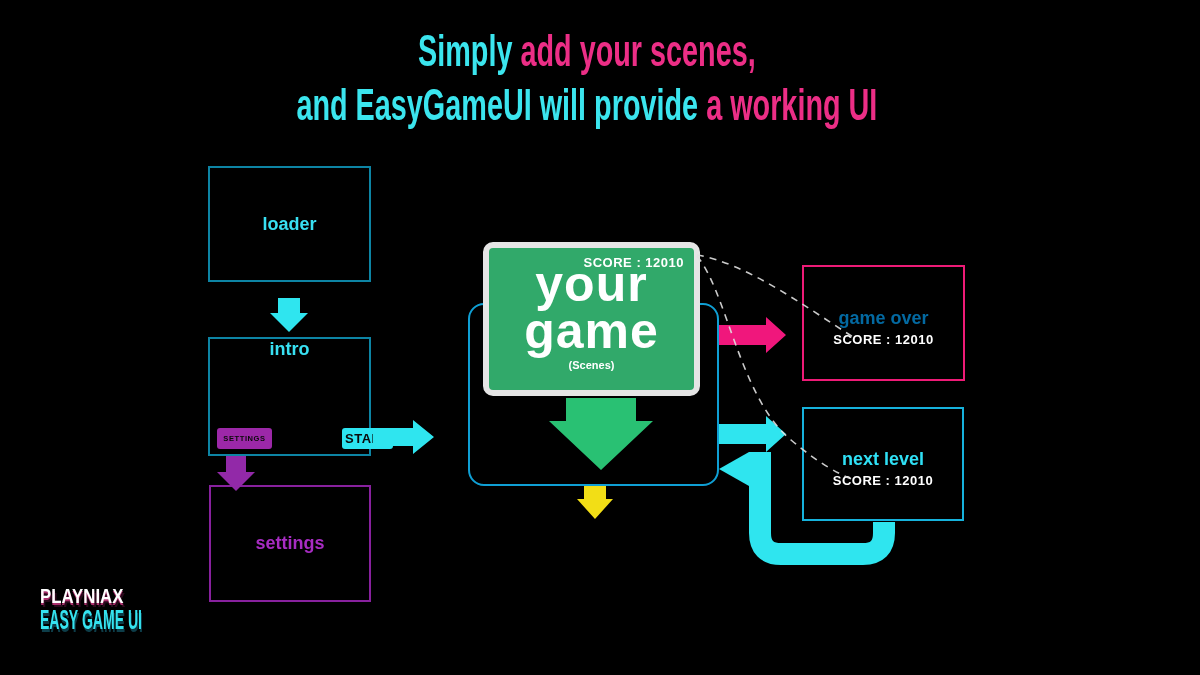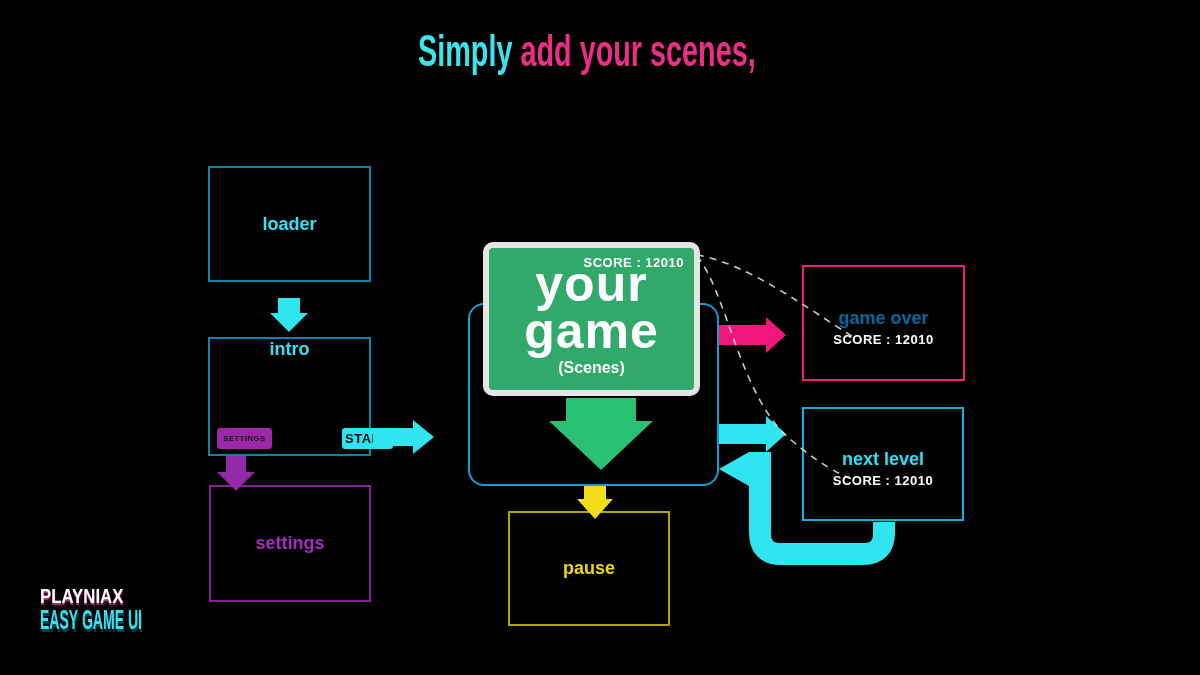--- a/index.html
+++ b/index.html
@@ -36,40 +36,41 @@
        font-size:13px;letter-spacing:0.5px;margin-left:32px;}
   
   #container-frame{position:absolute;left:468px;top:303px;width:251px;height:183px;
        box-sizing:border-box;border:2px solid #0f9fd4;border-radius:16px;}
   #game-box{position:absolute;left:483px;top:242px;width:217px;height:154px;
        box-sizing:border-box;background:#31a96a;border:6px solid #e5e5e5;border-radius:10px;
        display:flex;flex-direction:column;align-items:center;justify-content:flex-start;
        padding-top:13px;}
   #game-title{color:#ffffff;font-weight:bold;font-size:50px;line-height:47px;
        letter-spacing:1px;text-align:center;white-space:pre-line;}
-  #game-subtitle{color:#ffffff;font-weight:bold;font-size:16px;margin-top:4px;}
+  #game-subtitle{color:#ffffff;font-weight:bold;font-size:11px;margin-top:4px;}
   #game-score{position:absolute;top:7px;right:10px;margin:0;}
   
   #logo{position:absolute;left:40px;top:586px;}
   #logo-company{display:block;font-size:20px;font-weight:bold;line-height:20px;
        white-space:nowrap;transform:scaleX(0.84);transform-origin:left center;
        color:#ffffff;text-shadow:0 2px 0 rgba(222,62,140,0.75),2px 4px 0 #2a0a1c;}
   #logo-product{display:block;margin-top:2px;font-size:27px;font-weight:bold;line-height:24px;
        white-space:nowrap;transform:scaleX(0.52);transform-origin:left center;
        color:#35e3f0;text-shadow:2px 3px 0 #0d3d49;}
   
   #overlay{position:absolute;left:0;top:0;width:1200px;height:675px;pointer-events:none;}
 </style>
 </head>
 <body>
 
 <div id="stage">
 
   <div class="title">
     <span class="title-line"><span><span class="t-cyan">Simply </span><span class="t-pink">add your scenes,</span></span></span>
+    <span class="title-line"><span><span class="t-cyan">and EasyGameUI will provide </span><span class="t-pink">a working UI</span></span></span>
   </div>
 
   <div class="box cy-border" style="left:208px;top:166px;width:163px;height:116px;">
     <span class="lbl lbl-cyan">loader</span>
   </div>
 
   <div class="box cy-border" style="left:208px;top:337px;width:163px;height:119px;justify-content:flex-start;">
     <span class="lbl lbl-cyan">intro</span>
     <span class="mini-btn" id="settings-btn">SETTINGS</span>
     <span class="mini-btn" id="start-btn">START</span>
@@ -81,23 +82,20 @@
 
   <div id="container-frame"></div>
 
   <div id="game-box">
     <span id="game-title">your
 game</span>
     <span id="game-subtitle">(Scenes)</span>
     <span class="score" id="game-score">SCORE : 12010</span>
   </div>
 
-  <div class="box ye-border" style="left:508px;top:511px;width:162px;height:115px;">
-    <span class="lbl lbl-yellow">pause</span>
-  </div>
 
   <div class="box pk-border" style="left:802px;top:265px;width:163px;height:116px;padding-top:8px;">
     <span class="lbl lbl-pink">game over</span>
     <span class="score">SCORE : 12010</span>
   </div>
 
   <div class="box nl-border" style="left:802px;top:407px;width:162px;height:114px;padding-top:8px;">
     <span class="lbl lbl-nl">next level</span>
     <span class="score">SCORE : 12010</span>
   </div>

